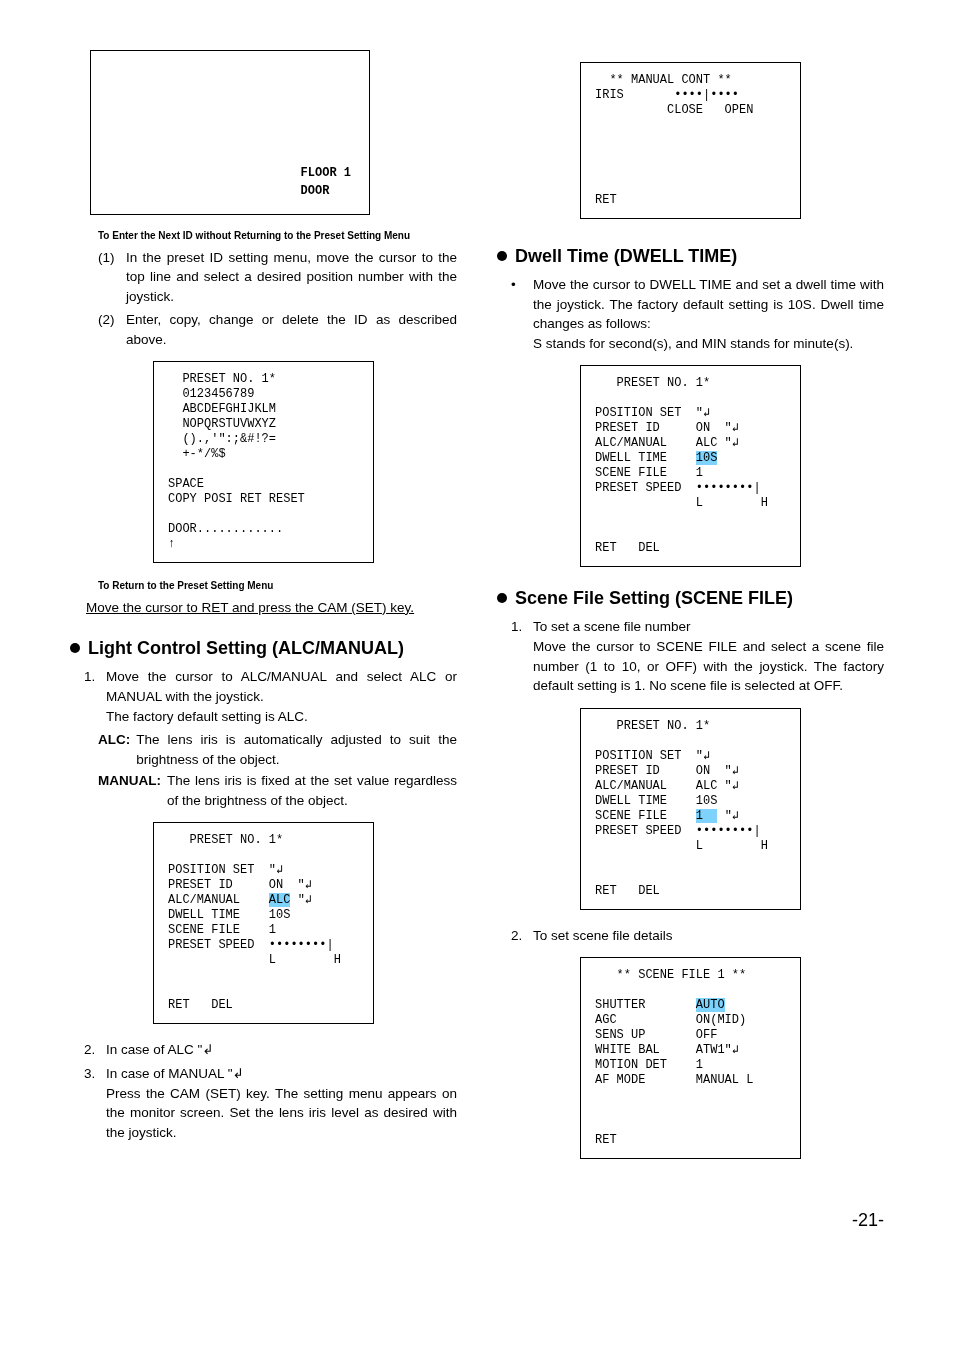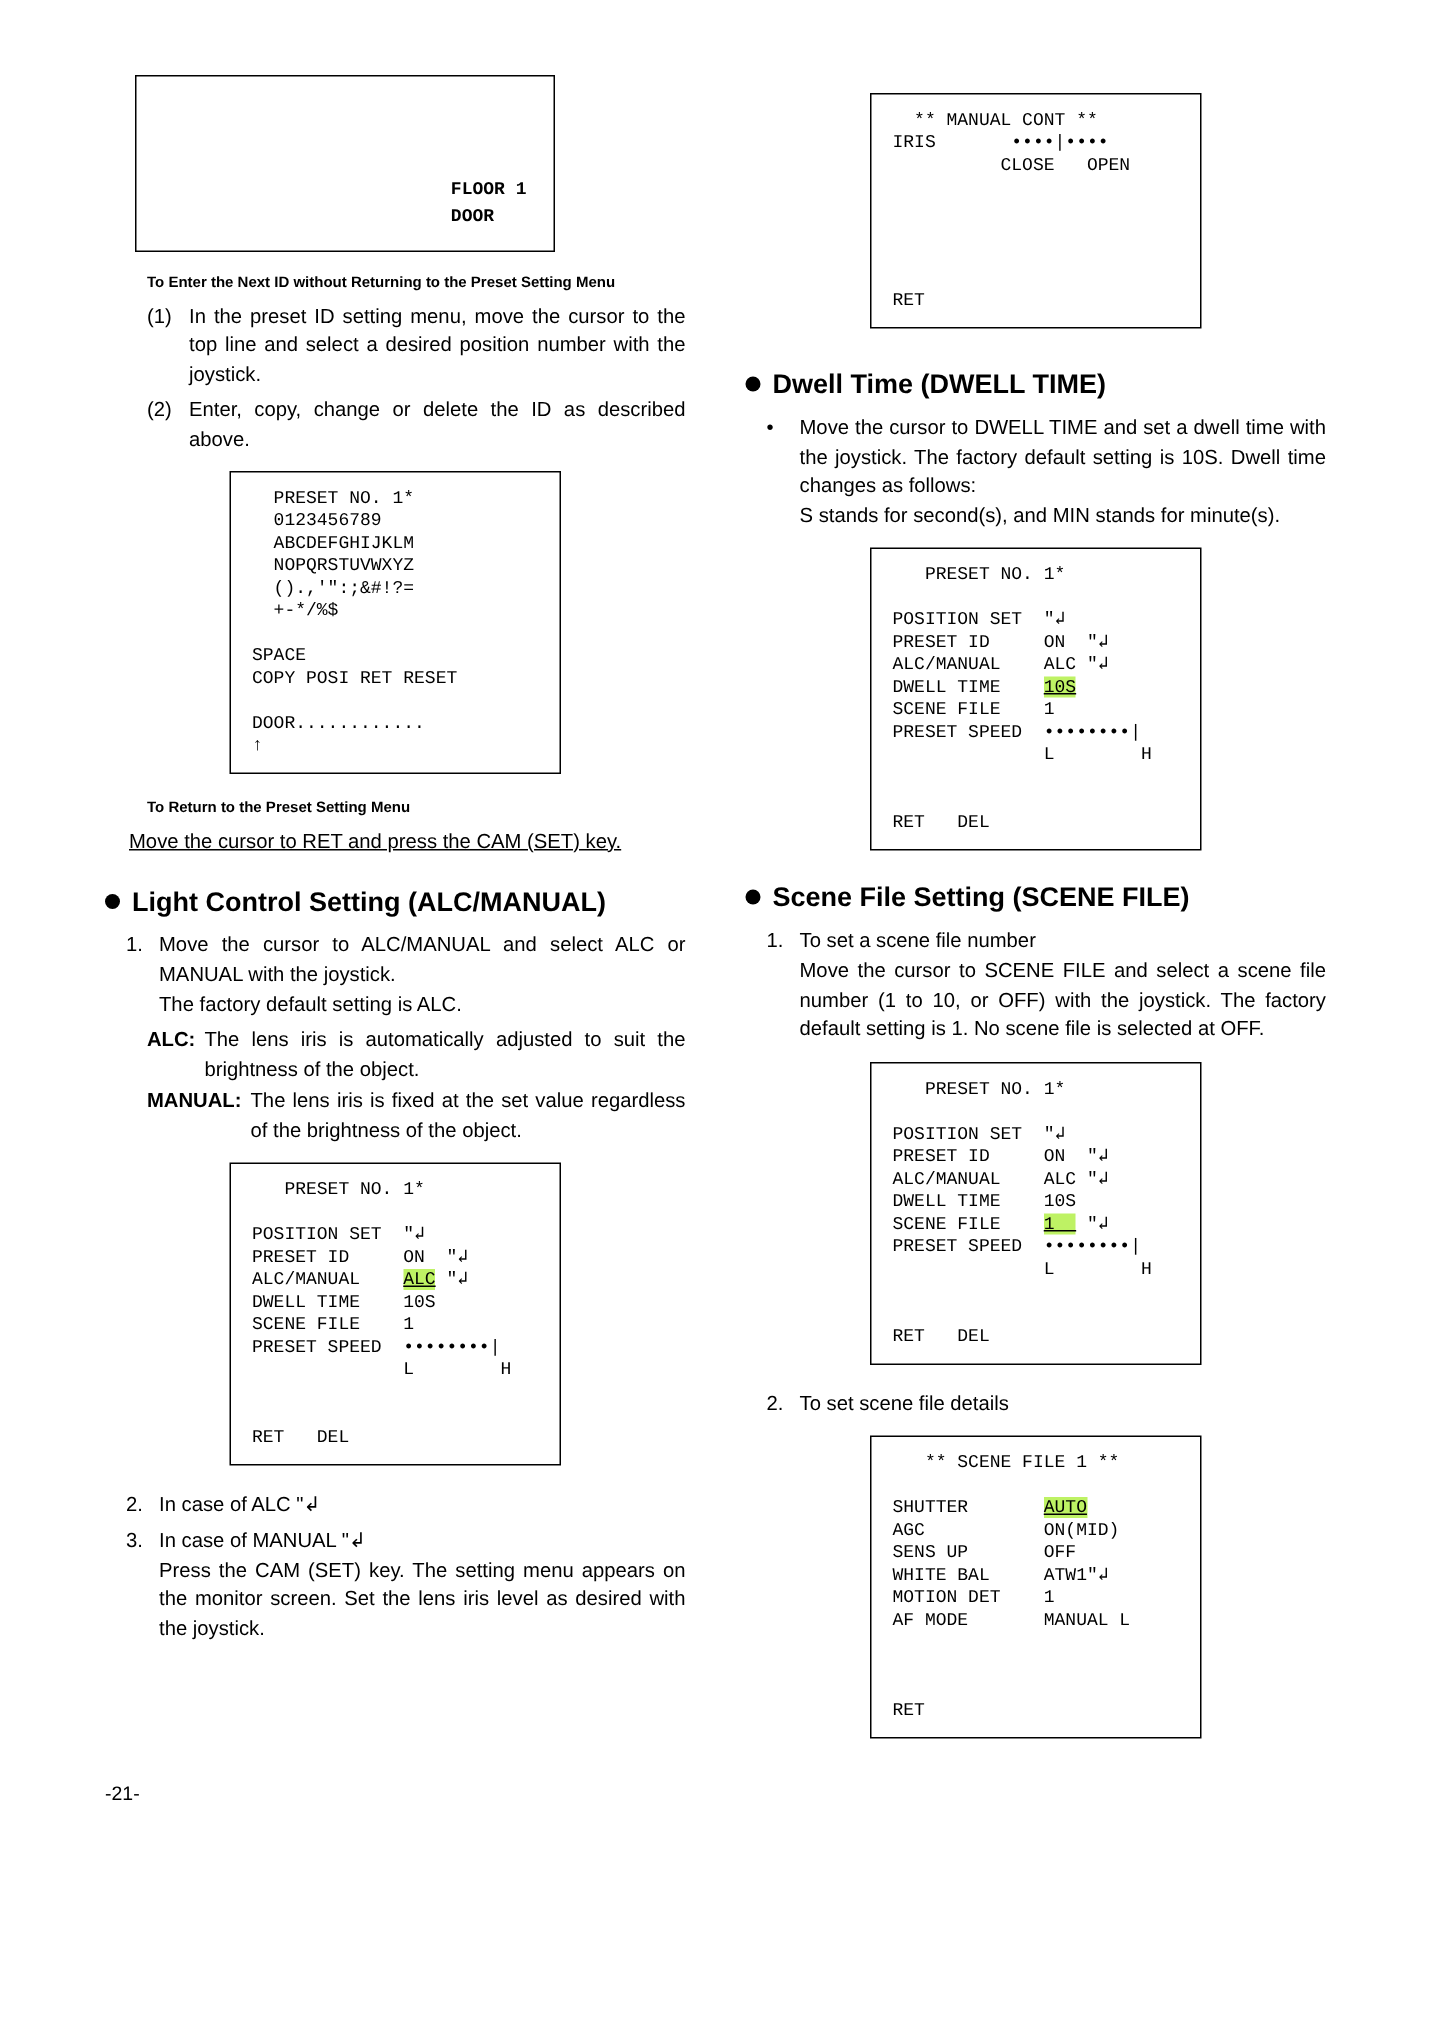--- a/index.html
+++ b/index.html
@@ -49,35 +49,35 @@
     white-space: pre;
     width: 221px;
     margin: 12px auto 16px auto;
     min-height: 140px;
     position: relative;
   }
   .screen-tall { min-height: 160px; }
   .screen-big {
     border: 1.5px solid #000;
     width: 280px;
-    height: 118px;
+    height: 165px;
     margin: 0 0 14px 20px;
     position: relative;
     font-family: "Courier New", monospace;
     font-size: 12px;
   }
   .screen-big .txt {
     position: absolute;
     right: 18px;
     bottom: 14px;
     white-space: pre;
     font-weight: bold;
   }
-  .page-num { text-align: left; font-size: 13px; margin-top: 12px; }
-  .hl { background: #bef264; text-decoration: underline; }
+  .page-num { text-align: right; font-size: 18px; margin-top: 32px; }
+  .hl { background: #7dd3fc; }
   .arrow-sym { font-family: Arial, sans-serif; }
 </style>
 </head>
 <body>
 
 <div class="page">
 
   <div class="col">
 
     <div class="screen-big">

